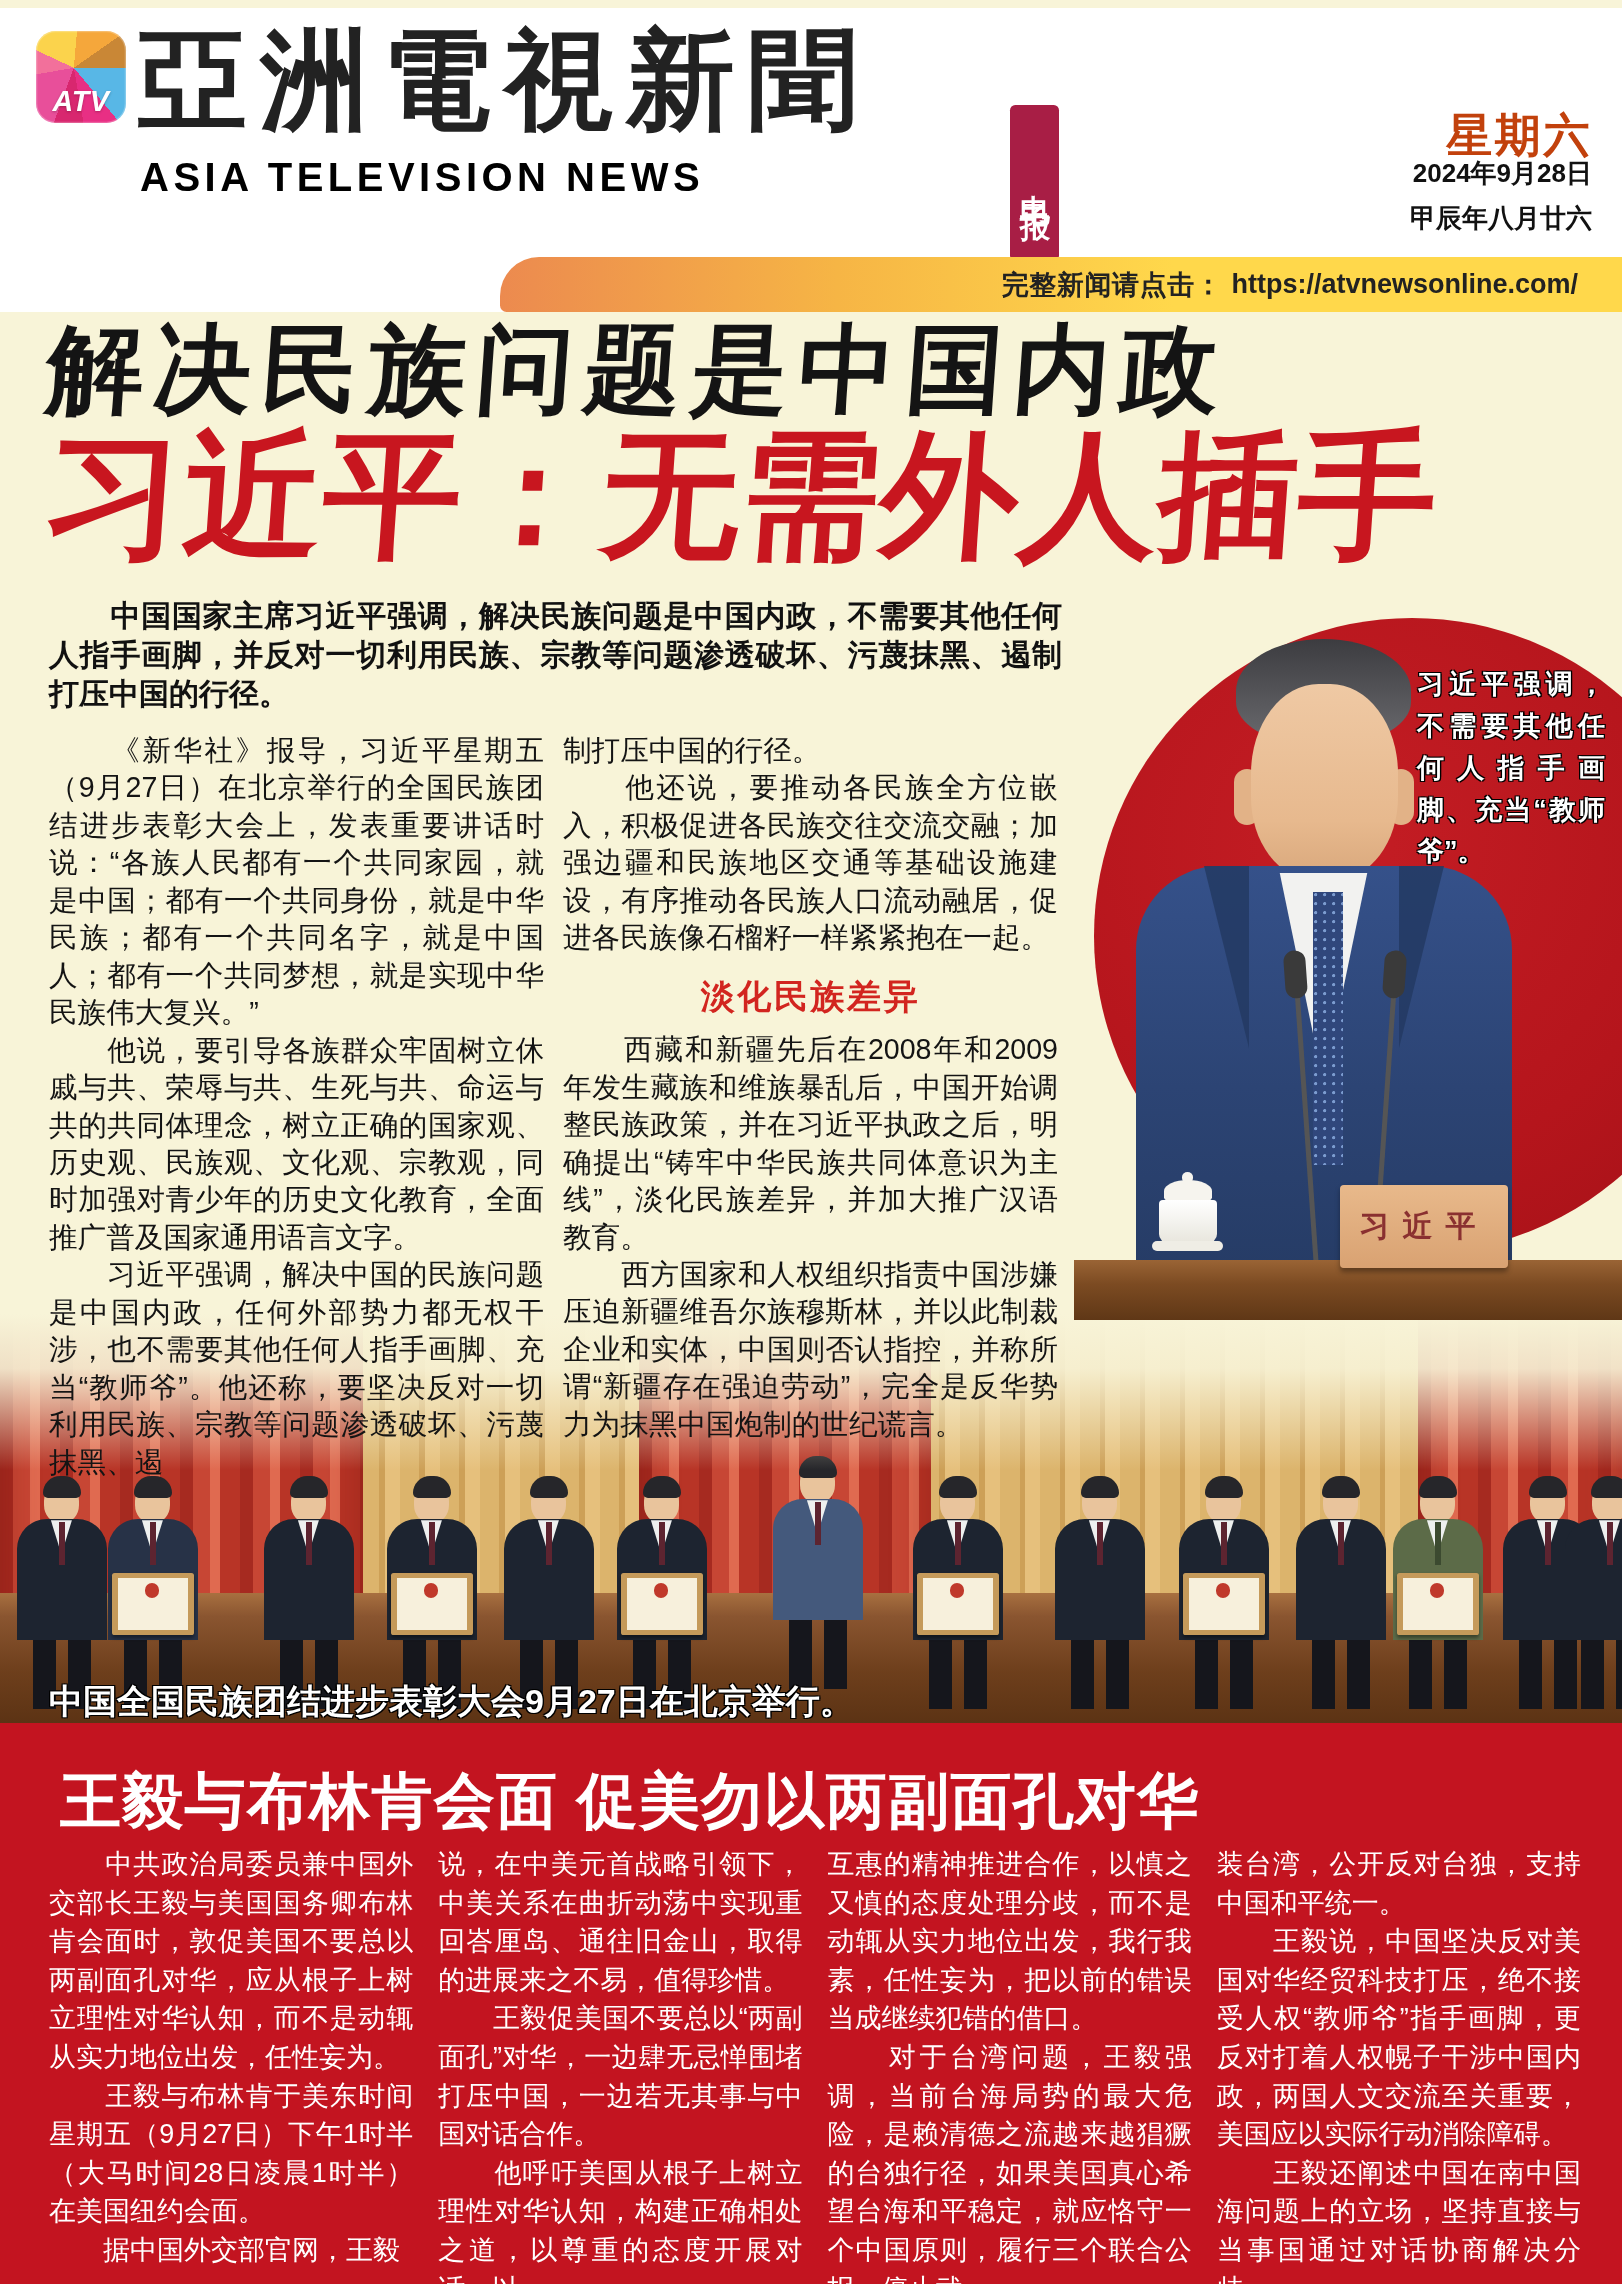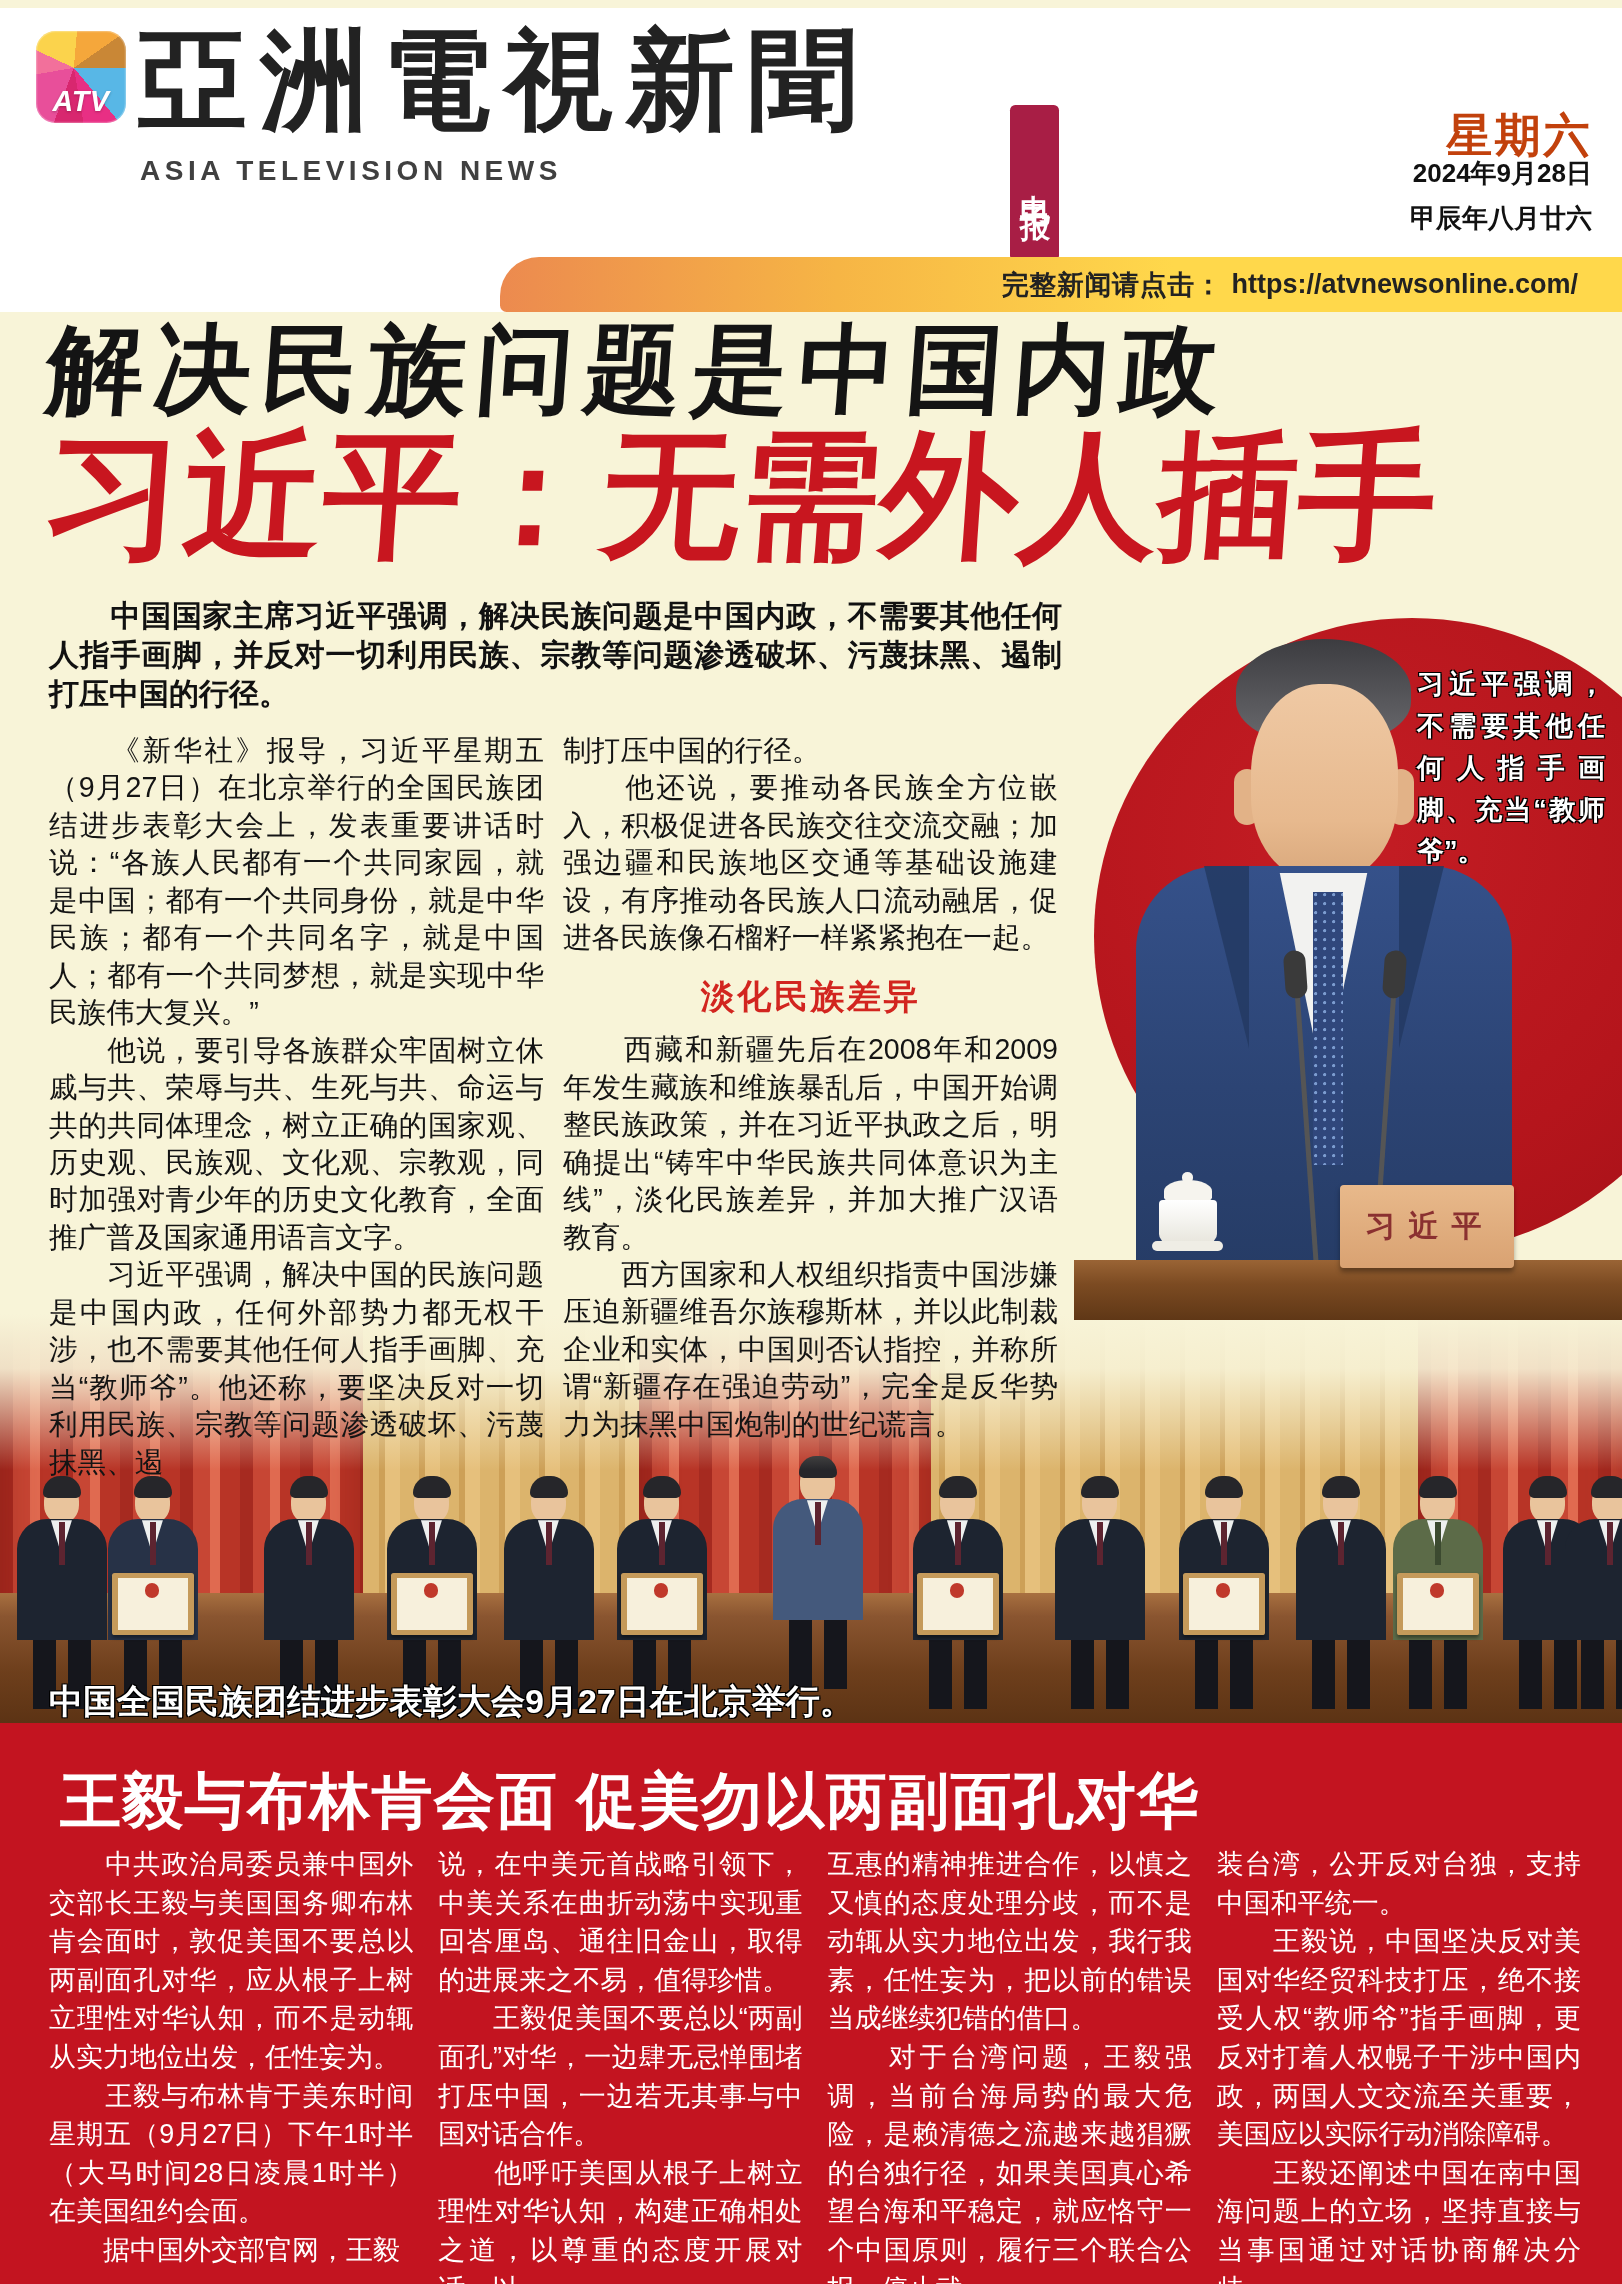--- a/index.html
+++ b/index.html
@@ -12,22 +12,22 @@
   #logo{position:absolute;left:36px;top:23.4px;width:90px;height:92px;border-radius:19.5px;
         background:conic-gradient(from 200deg at 42% 40%,
           #e84f9a 0 60deg,#f2709b 60deg 95deg,#fbd34c 95deg 165deg,#f5a73b 165deg 215deg,
           #c98736 215deg 250deg,#58b7e6 250deg 300deg,#e82f84 300deg 330deg,#d8276f 330deg 360deg);
         box-shadow:inset 0 0 0 1.3px rgba(255,255,255,.25);}
   #logo .atv{position:absolute;left:0;right:0;bottom:5.2px;text-align:center;color:#fff;
         font-weight:bold;font-style:italic;font-size:28.6px;letter-spacing:0.6px;
         text-shadow:0 1.3px 2.6px rgba(0,0,0,.25);}
   #title-zh{position:absolute;left:138px;top:18px;width:870px;color:#222;
         font-size:109px;font-weight:900;letter-spacing:13px;line-height:1;white-space:nowrap;}
-  #title-en{position:absolute;left:140px;top:147px;color:#404040;
-        font-size:28px;font-weight:bold;letter-spacing:4.5px;white-space:nowrap;}
+  #title-en{position:absolute;left:140px;top:147px;color:#000000;
+        font-size:40px;font-weight:bold;letter-spacing:4.5px;white-space:nowrap;}
   #edition{position:absolute;left:1010px;top:97px;width:49px;height:156px;background:#a81e45;
         border-radius:5.2px;color:#fff;font-size:30px;font-weight:bold;
         writing-mode:vertical-rl;text-orientation:upright;letter-spacing:9px;
         display:flex;align-items:center;justify-content:center;}
   #weekday{position:absolute;right:31px;top:97px;width:389px;text-align:right;
         color:#c2410c;font-size:46px;font-weight:900;letter-spacing:2.6px;}
   #date-line{position:absolute;right:31px;top:148px;width:389px;text-align:right;
         color:#111;font-size:26px;font-weight:bold;}
   #lunar-line{position:absolute;right:31px;top:193px;width:389px;text-align:right;
         color:#111;font-size:26px;font-weight:bold;}
@@ -82,21 +82,21 @@
         background:transparent;border-left:45px solid #243a63;border-right:45px solid #243a63;
         box-sizing:border-box;clip-path:polygon(0 0,100% 0,78% 100%,22% 100%);opacity:.85;}
   #xi-caption{position:absolute;left:343px;top:77px;width:188px;z-index:7;color:#fff;
         font-size:27px;font-weight:900;line-height:1.55;text-align:justify;word-break:break-all;
         text-shadow:1.3px 1.3px 0 #000,-1.3px 1.3px 0 #000,1.3px -1.3px 0 #000,-1.3px -1.3px 0 #000;}
   #xi-desk{position:absolute;left:0;bottom:0;width:548px;height:60px;z-index:7;
         background:linear-gradient(180deg,#9a6435 0%,#7c4b22 40%,#5f3716 100%);}
   #nameplate{position:absolute;left:266px;bottom:52px;width:168px;height:83px;z-index:8;
         background:linear-gradient(180deg,#e8b98b,#d9a272);border-radius:3.9px;
         display:flex;align-items:center;justify-content:center;
-        box-shadow:0 3.9px 5.2px rgba(0,0,0,.35);color:#8a3030;font-size:30px;font-weight:bold;letter-spacing:13px;padding-left:6px;}
+        box-shadow:0 3.9px 5.2px rgba(0,0,0,.35);color:#8a3030;font-size:30px;font-weight:bold;letter-spacing:13px;}
   #teacup{position:absolute;left:78px;bottom:62px;width:71px;height:78px;z-index:8;}
   #teacup .lid{position:absolute;left:11.7px;top:0;width:48px;height:22px;border-radius:50% 50% 20% 20%;background:#f6f4ee;}
   #teacup .lid:before{content:"";position:absolute;left:18px;top:-7.8px;width:11.7px;height:10.4px;border-radius:50%;background:#f6f4ee;}
   #teacup .cup{position:absolute;left:6.5px;top:19.5px;width:58px;height:43px;border-radius:3.9px 3.9px 9px 9px;background:linear-gradient(180deg,#ffffff,#e8e6dd);}
   #teacup .saucer{position:absolute;left:0;top:61px;width:71px;height:10.4px;border-radius:5.2px;background:#efede5;}
 
   
   #group-photo{position:absolute;left:0;top:1314px;width:1623px;height:409px;z-index:1;overflow:hidden;}
   #gp-wall{position:absolute;inset:0;
         background:repeating-linear-gradient(90deg,#dcb46c 0 19.5px,#cda057 19.5px 25px,#e6c07c 25px 40px);}

